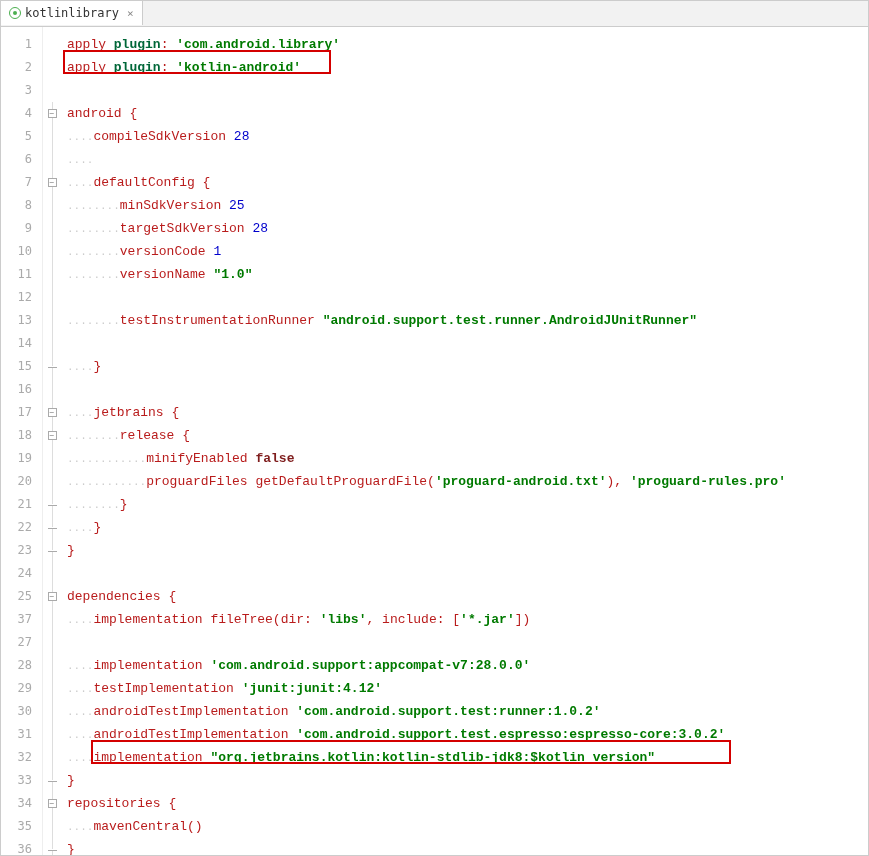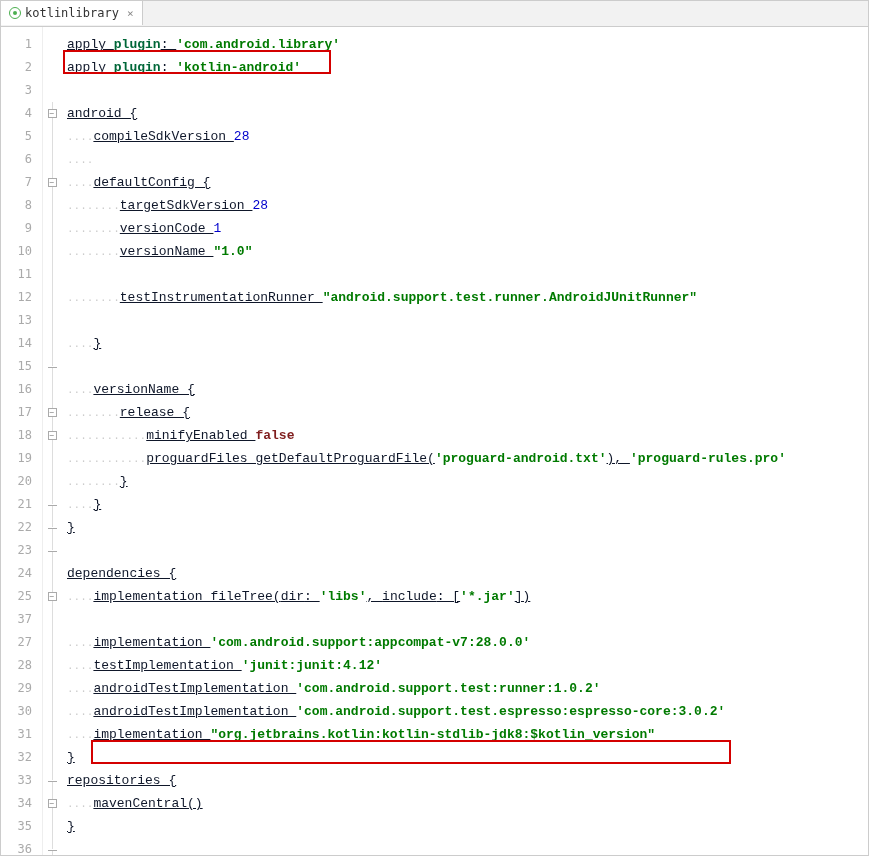--- a/index.html
+++ b/index.html
@@ -103,21 +103,21 @@
   .code-line {
     height: 23px;
     line-height: 23px;
     white-space: pre;
     padding-left: 6px;
   }
   .kw { font-weight: bold; color: #006738; }
   .str { font-weight: bold; color: #007a00; }
   .num { color: #0000cc; }
   .bool { font-weight: bold; color: #7f1d1d; }
-  .plain { color: #0f172a; text-decoration: underline; }
+  .plain { color: #b91c1c; }
   .ws { color: #ccc; font-size: 11px; }
   .highlight-box {
     position: absolute;
     border: 2px solid #d40000;
     pointer-events: none;
   }
 </style>
 </head>
 <body>
 
@@ -289,29 +289,30 @@
     <div class="highlight-box" style="top:23px; left:2px; width:268px; height:24px;"></div>
     <div class="highlight-box" style="top:713px; left:30px; width:640px; height:24px;"></div>
 
     <div class="code-line"><span class="plain">apply </span><span class="kw">plugin</span><span class="plain">: </span><span class="str">'com.android.library'</span></div>
     <div class="code-line"><span class="plain">apply </span><span class="kw">plugin</span><span class="plain">: </span><span class="str">'kotlin-android'</span></div>
     <div class="code-line"></div>
     <div class="code-line"><span class="plain">android {</span></div>
     <div class="code-line"><span class="ws">....</span><span class="plain">compileSdkVersion </span><span class="num">28</span></div>
     <div class="code-line"><span class="ws">....</span></div>
     <div class="code-line"><span class="ws">....</span><span class="plain">defaultConfig {</span></div>
+    <div class="code-line"><span class="ws">........</span><span class="plain">minSdkVersion </span><span class="num">25</span></div>
     <div class="code-line"><span class="ws">........</span><span class="plain">targetSdkVersion </span><span class="num">28</span></div>
     <div class="code-line"><span class="ws">........</span><span class="plain">versionCode </span><span class="num">1</span></div>
     <div class="code-line"><span class="ws">........</span><span class="plain">versionName </span><span class="str">"1.0"</span></div>
     <div class="code-line"></div>
     <div class="code-line"><span class="ws">........</span><span class="plain">testInstrumentationRunner </span><span class="str">"android.support.test.runner.AndroidJUnitRunner"</span></div>
     <div class="code-line"></div>
     <div class="code-line"><span class="ws">....</span><span class="plain">}</span></div>
     <div class="code-line"></div>
-    <div class="code-line"><span class="ws">....</span><span class="plain">versionName {</span></div>
+    <div class="code-line"><span class="ws">....</span><span class="plain">jetbrains {</span></div>
     <div class="code-line"><span class="ws">........</span><span class="plain">release {</span></div>
     <div class="code-line"><span class="ws">............</span><span class="plain">minifyEnabled </span><span class="bool">false</span></div>
     <div class="code-line"><span class="ws">............</span><span class="plain">proguardFiles getDefaultProguardFile(</span><span class="str">'proguard-android.txt'</span><span class="plain">), </span><span class="str">'proguard-rules.pro'</span></div>
     <div class="code-line"><span class="ws">........</span><span class="plain">}</span></div>
     <div class="code-line"><span class="ws">....</span><span class="plain">}</span></div>
     <div class="code-line"><span class="plain">}</span></div>
     <div class="code-line"></div>
     <div class="code-line"><span class="plain">dependencies {</span></div>
     <div class="code-line"><span class="ws">....</span><span class="plain">implementation fileTree(</span><span class="plain">dir</span><span class="plain">: </span><span class="str">'libs'</span><span class="plain">, </span><span class="plain">include</span><span class="plain">: [</span><span class="str">'*.jar'</span><span class="plain">])</span></div>
     <div class="code-line"></div>

